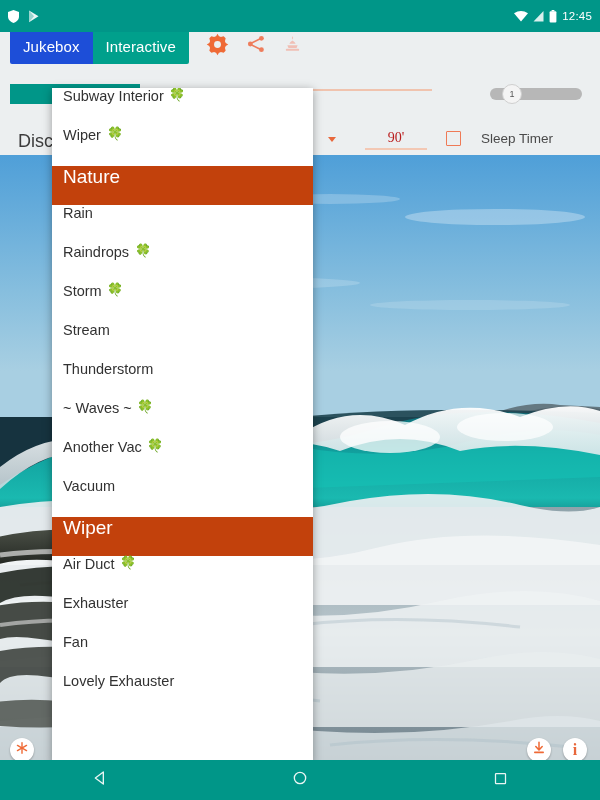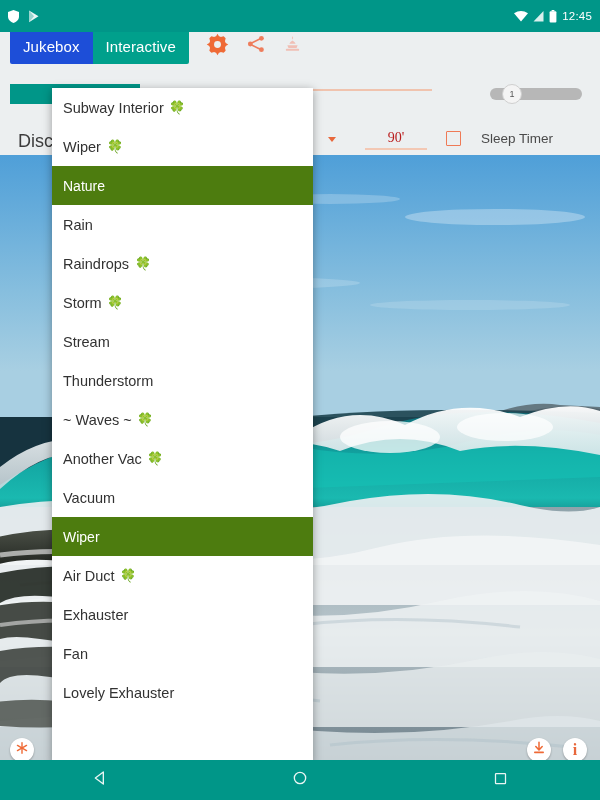--- a/index.html
+++ b/index.html
@@ -107,26 +107,26 @@
   .fab-info { left: 563px; top: 738px; }
   .fab-info-txt { color: #e8683c; font-size: 16px; font-weight: bold; font-family: "Liberation Serif", serif; line-height: 1; }
 
   
   .dropdown {
     position: absolute; left: 52px; top: 88px; width: 261px; height: 676px;
     background: #ffffff; z-index: 40; overflow: hidden;
     box-shadow: 0 2px 9px rgba(0,0,0,.35);
   }
   .dd-item {
-    height: 39px; display: flex; align-items: center;
+    height: 39px; display: flex; 
     padding-left: 11px; font-size: 14.5px; color: #323232; cursor: pointer;
     white-space: nowrap;
   }
   .dd-item.header {
-    background: #4d7c0f; color: #ffffff; font-size: 14px;
+    background: #c2410c; color: #ffffff; font-size: 19px;
   }
   .dd-clover { margin-left: 6px; font-size: 13px; line-height: 1; }
 
   
   .navbar {
     position: absolute; left: 0; bottom: 0; width: 600px; height: 40px;
     background: #009688; display: flex; align-items: center;
     justify-content: space-around; z-index: 55;
   }
   .nav-btn { width: 60px; height: 40px; display: flex; align-items: center; justify-content: center; cursor: pointer; }

